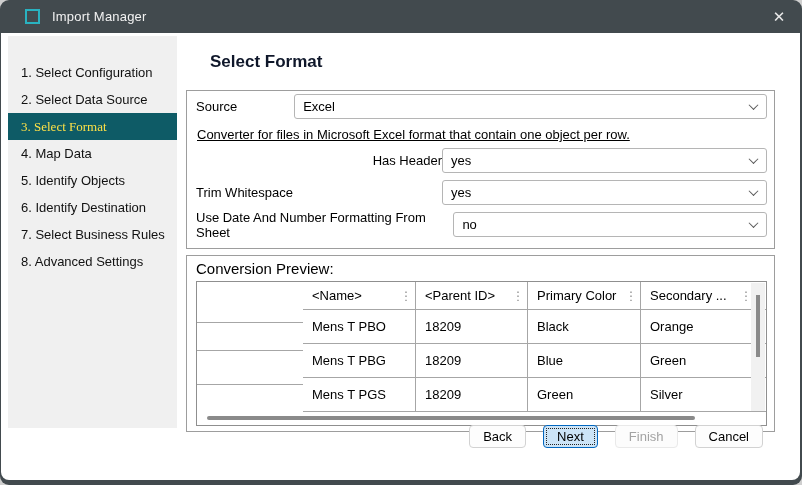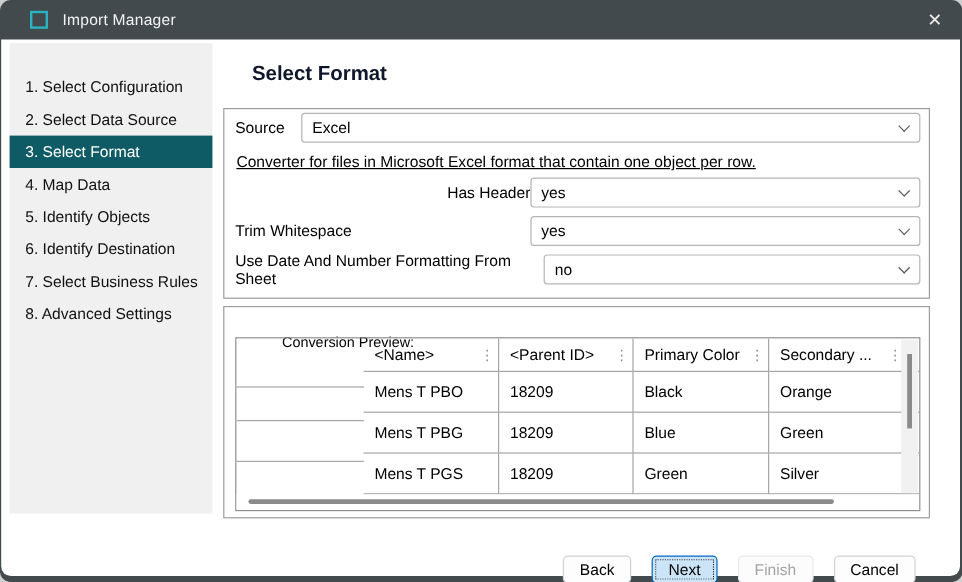--- a/index.html
+++ b/index.html
@@ -13,62 +13,62 @@
   .close-btn { position:absolute; top:0; right:0; width:46px; height:33px; display:flex;
                align-items:center; justify-content:center; color:#eaeaea; font-size:15px; cursor:default; }
   
   .body { position:absolute; top:33px; left:1px; right:2px; bottom:5px; background:#fff;
           border-radius:0 0 8px 8px; }
   
   .sidebar { position:absolute; left:7px; top:3px; width:169px; height:392px;
              background:#f0f0f0; padding-top:23px; }
   .side-item { height:27px; line-height:27px; padding-left:13px; font-size:13px;
                color:#111; white-space:nowrap; }
-  .side-item.selected { background:#0e5b66; color:#ffffff; }
+  .side-item.selected { background:#0e5b66; color:#fde047;font-family:Liberation Serif, serif; }
   
   .heading { position:absolute; left:209px; top:19px; font-size:17px; font-weight:bold; color:#0f172a; }
   .group-box { position:absolute; left:185px; width:589px; border:1px solid #9d9d9d; background:#fff; }
   .box-format { top:57px; height:159px; }
   .box-preview { top:222px; height:177px; }
   .combo { border:1px solid #b5b5b5; border-radius:3px; height:25px; background:#fff;
            display:flex; align-items:center; justify-content:space-between;
            padding:0 9px 0 8px; font-size:13px; color:#000; }
   .chev { width:7px; height:7px; border-right:1.5px solid #5a5a5a; border-bottom:1.5px solid #5a5a5a;
           transform:rotate(45deg) translate(-1px,-1px); flex:0 0 auto; }
   .format-row { position:absolute; left:9px; top:3px; right:7px; height:25px;
                 display:flex; align-items:center; }
   .format-label { font-size:13px; margin-right:14px; }
-  .format-combo { flex:1; }
+  .format-combo { flex:1;margin-left:43px; }
   .desc { position:absolute; left:10px; top:36px; font-size:13px; color:#000; white-space:nowrap;text-decoration:underline; }
   .opt-row { position:absolute; left:9px; right:7px; height:25px; display:flex;
              align-items:center; justify-content:space-between; font-size:13px; }
   .opt-row .combo { width:325px; }
   .opt-0 { top:57px;justify-content:flex-end; } .opt-1 { top:89px; } .opt-2 { top:121px; }
   
-  .preview-label { position:absolute; left:9px; top:22px; font-size:12px;margin-left:39px; }
+  .preview-label { position:absolute; left:9px; top:4px; font-size:15px; }
   .table { position:absolute; left:9px; top:25px; width:571px; height:145px;
            border:1px solid #8f8f8f; display:flex; flex-direction:column; overflow:hidden; }
   .thead, .tr { display:flex; }
   .thead { height:28px; }
   .tr { height:34px; }
   .th { display:flex; align-items:center; justify-content:space-between;
         padding:0 3px 0 9px; border-right:1px solid #a6a6a6; border-bottom:1px solid #a6a6a6;
         font-size:13px; white-space:nowrap; overflow:hidden; }
   .td { display:flex; align-items:center; padding-left:9px; border-right:1px solid #a6a6a6;
         border-bottom:1px solid #a6a6a6; font-size:13px; white-space:nowrap; overflow:hidden; }
   .c0 { width:106px;margin-top:40px; } .c1 { width:113px; } .c2 { width:112px; } .c3 { width:113px; }
   .c4 { flex:1; border-right:none; padding-right:14px; }
   .kebab { color:#8a8a8a; font-size:12px; line-height:1; flex:0 0 auto; }
   .vscroll { position:absolute; right:1px; top:1px; bottom:14px; width:14px; background:#f1f1f1; }
   .vthumb { position:absolute; left:5px; top:12px; width:4px; height:62px; background:#8a8a8a; }
   .hscroll { margin-top:auto; height:13px; position:relative; background:#fff; }
   .hthumb { position:absolute; left:10px; top:4px; width:488px; height:4px;
             background:#8a8a8a; border-radius:2px; }
   
-  .footer { position:absolute; right:37px; top:430px; display:flex; gap:17px;padding-left:12px; }
+  .footer { position:absolute; right:37px; top:392px; display:flex; gap:17px;padding-left:12px; }
   .btn { min-width:52px; height:23px; padding:0 13px; font-size:13px; display:flex;
          align-items:center; justify-content:center; background:#fdfdfd;
          border:1px solid #d2d2d2; border-radius:4px; color:#000; white-space:nowrap; }
   .btn.focused { background:#cce4f7; border-color:#0267c0; outline:1px dotted #222; outline-offset:-4px; }
   .btn.disabled { color:#a3a3a3; background:#fcfcfc; border-color:#e9e9e9; }
 </style>
 </head>
 <body>
 
 <div class="window">

